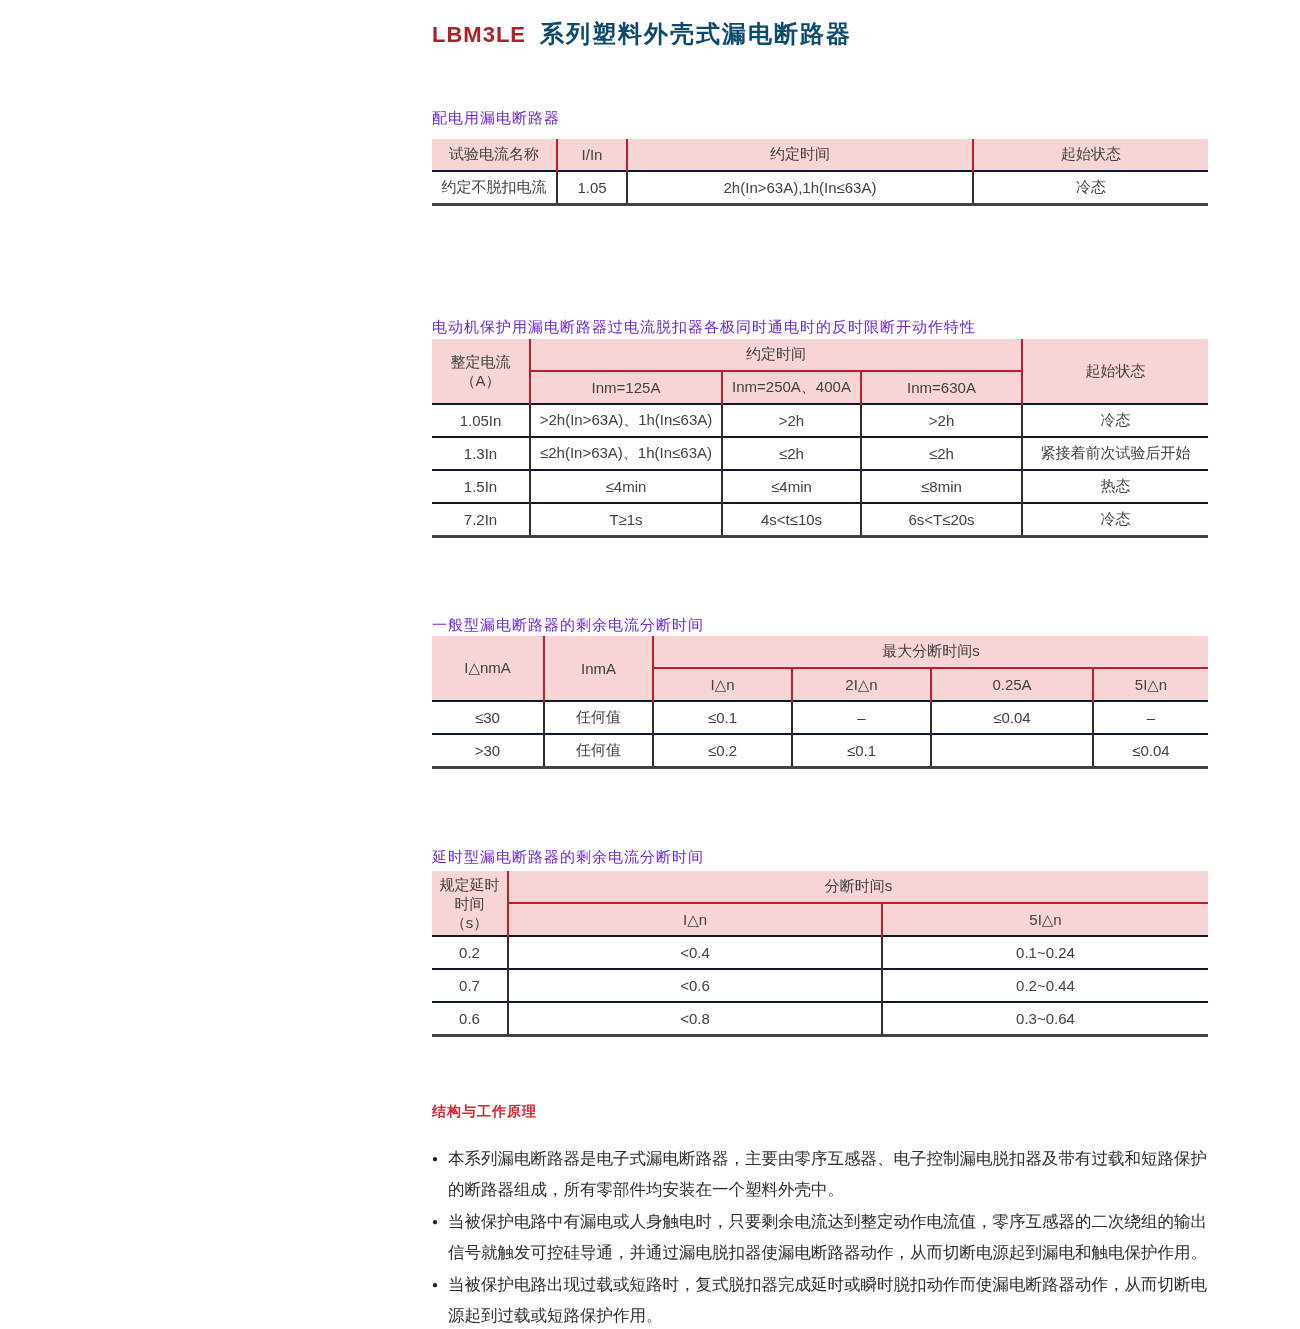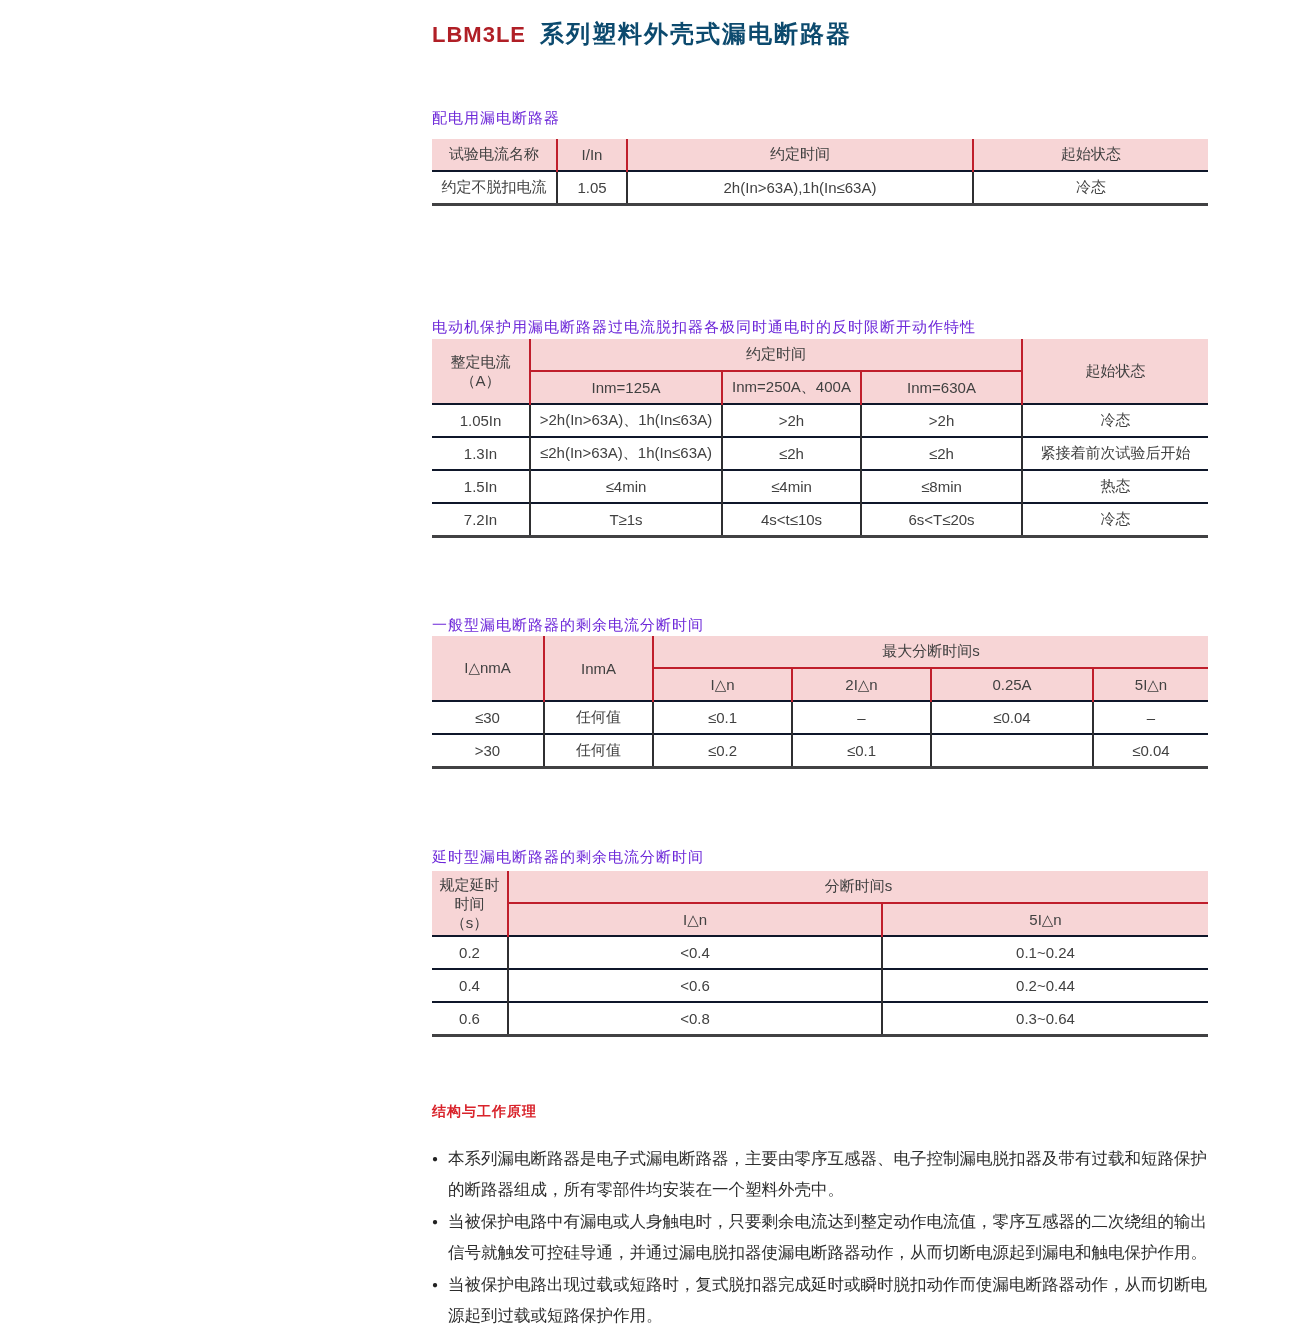--- a/index.html
+++ b/index.html
@@ -194,21 +194,21 @@
       <th class="rl">5I△n</th>
     </tr>
   </thead>
   <tbody>
     <tr>
       <td>0.2</td>
       <td>&lt;0.4</td>
       <td>0.1~0.24</td>
     </tr>
     <tr>
-      <td>0.4</td>
+      <td>0.7</td>
       <td>&lt;0.6</td>
       <td>0.2~0.44</td>
     </tr>
     <tr>
       <td>0.6</td>
       <td>&lt;0.8</td>
       <td>0.3~0.64</td>
     </tr>
   </tbody>
 </table>

